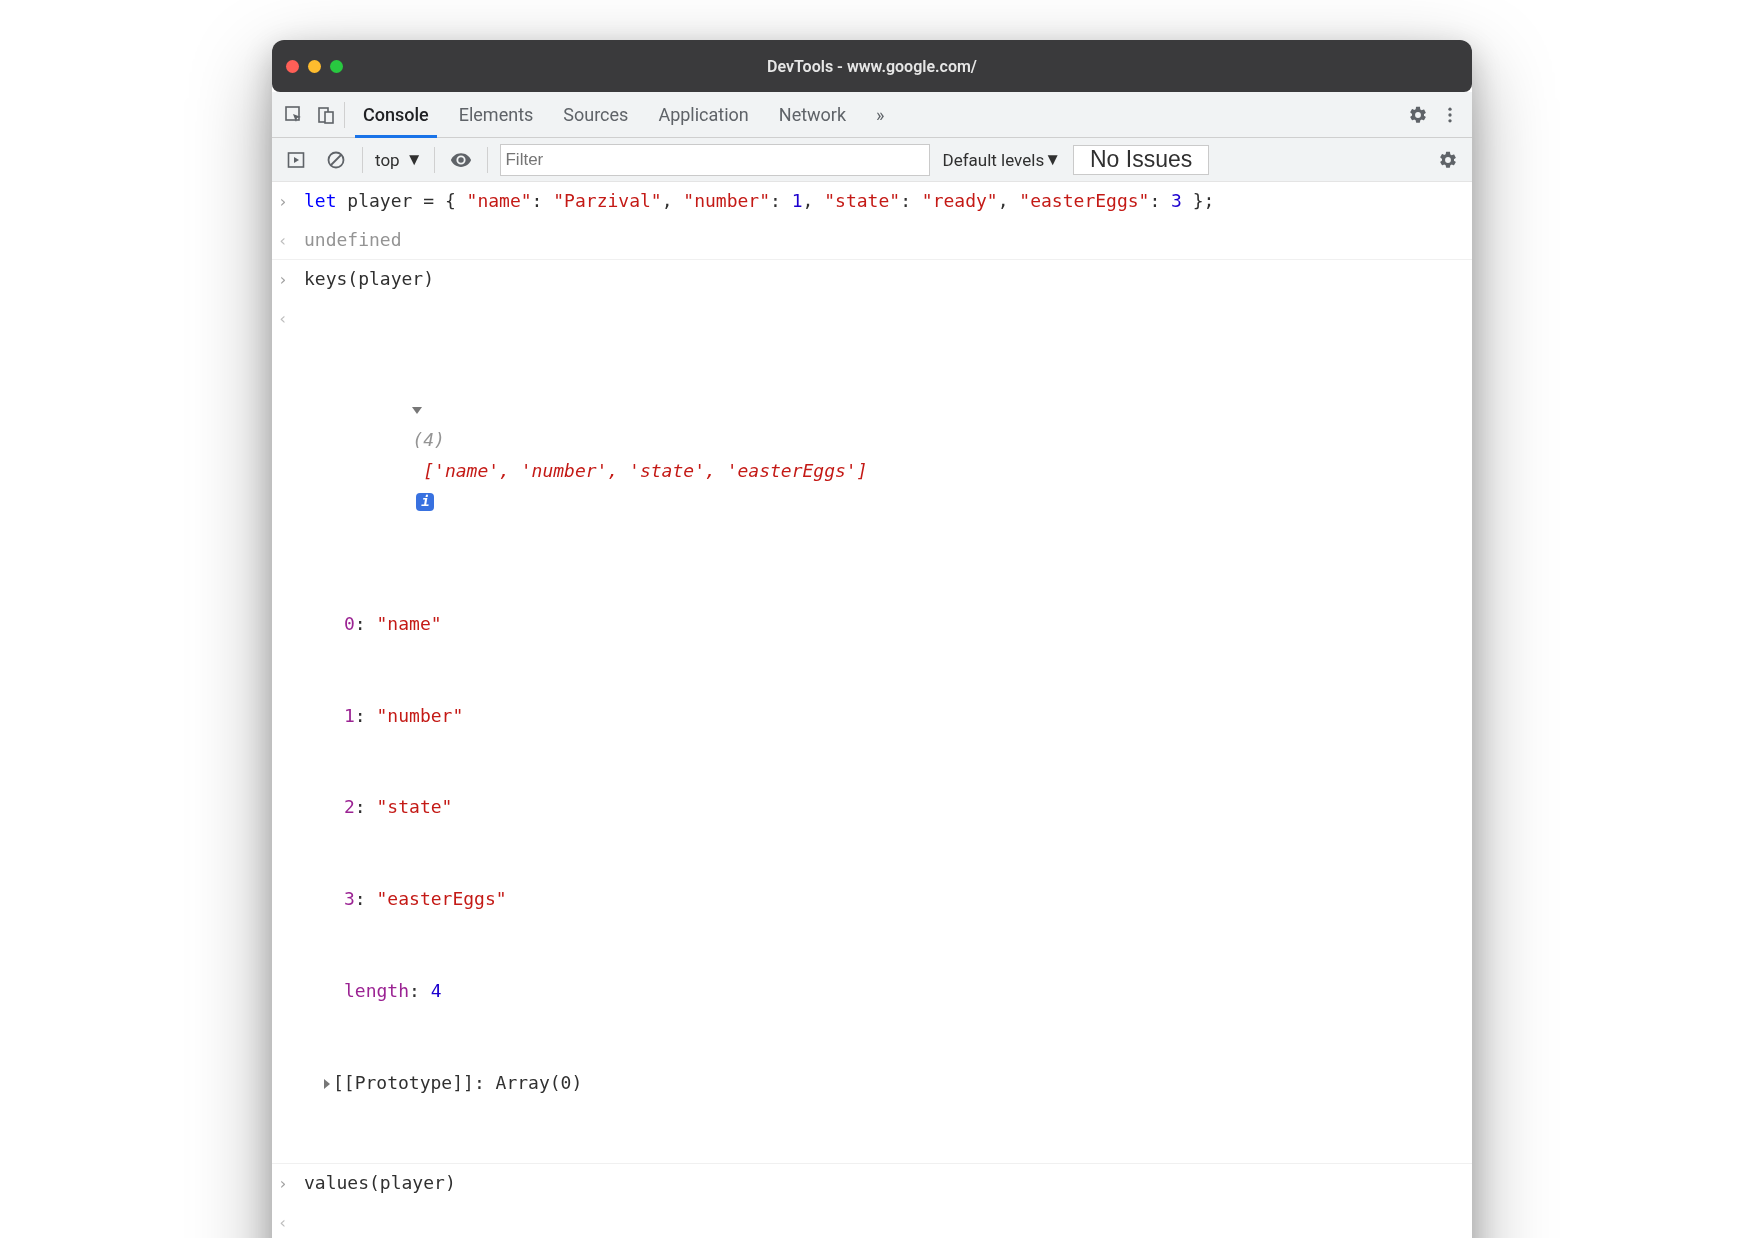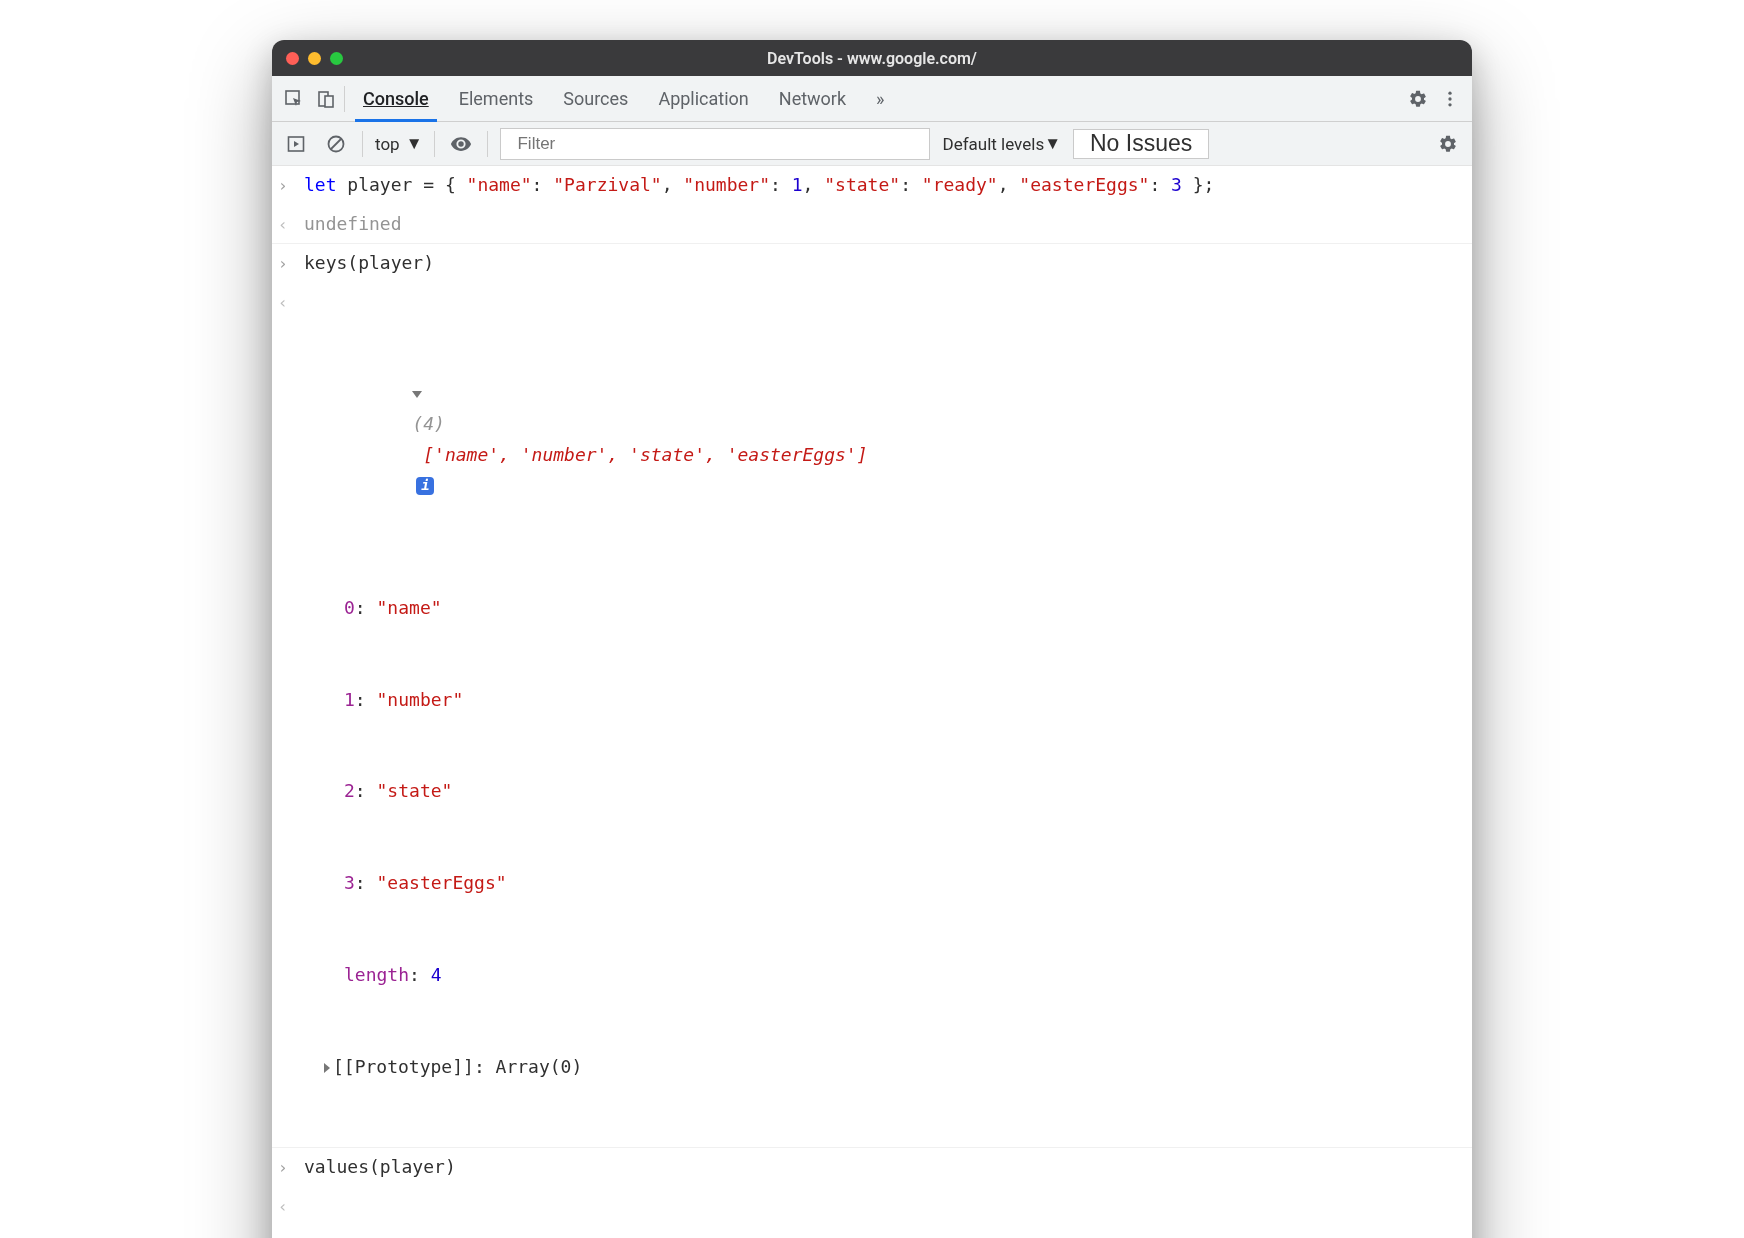--- a/index.html
+++ b/index.html
@@ -13,58 +13,59 @@
   }
   .window {
     width: 1200px;
     border-radius: 12px;
     overflow: hidden;
     box-shadow: 0 30px 80px rgba(0,0,0,0.35), 0 10px 30px rgba(0,0,0,0.2);
     background: #fff;
   }
   .titlebar {
     background: #3a3a3c;
-    height: 36px;
+    height: 52px;
     display: flex;
     align-items: center;
     position: relative;
     padding: 0 14px;
+    border-radius: 8px;
   }
   .traffic { display: flex; gap: 9px; }
   .tl { width: 13px; height: 13px; border-radius: 50%; }
   .tl.red { background: #ff5f57; }
   .tl.yellow { background: #febc2e; }
   .tl.green { background: #28c840; }
   .window-title {
     position: absolute; left: 0; right: 0; text-align: center;
     color: #e6e6e6; font-size: 16px; font-weight: 600;
     pointer-events: none;
   }
   .tabbar {
     display: flex; align-items: center; height: 46px;
     border-bottom: 1px solid #cfcfcf;
     background: #f1f3f4; padding: 0 8px; gap: 4px;
   }
   .tabbar .icon-btn { width: 28px; height: 28px; display:flex; align-items:center; justify-content:center; color:#5f6368; cursor:pointer;}
   .tabbar .tabs { display:flex; align-items:stretch; height:100%; margin-left: 14px; gap: 30px;}
   .tab { display:flex; align-items:center; color:#5f6368; font-size:18px; cursor:pointer; position:relative; }
-  .tab.active { color:#202124; font-weight:500;text-decoration:underline;}
+  .tab.active { color:#202124; font-weight:500;}
   .tab.active::after{ content:""; position:absolute; left:-8px; right:-8px; bottom:-1px; height:3px; background:#1a73e8;}
   .tabbar .spacer{flex:1;}
   .toolbar {
     display:flex; align-items:center; height:44px;
     border-bottom:1px solid #e4e4e4; background:#f1f3f4;
     padding: 0 10px; gap: 12px;
   }
   .tb-btn{ width:28px; height:28px; display:flex; align-items:center; justify-content:center; color:#5f6368; cursor:pointer;}
   .ctx { display:flex; align-items:center; gap:6px; color:#303030; font-size:17px; cursor:pointer;text-align:right;}
   .vsep{ width:1px; height:26px; background:#d0d0d0;}
   .filter-input{
     flex: 0 0 430px; height:32px; border:1px solid #cacaca; background:#fff;
-    font-size:17px; padding:0 16px; color:#0369a1;
+    font-size:17px; padding:0 4px; color:#0369a1;
   }
   .levels{ display:flex; align-items:center; color:#303030; font-size:17px; cursor:pointer;}
   .issues-btn{ height:30px; padding:0 16px; border:1px solid #cacaca; background:#fff; font-size:23px; cursor:pointer; color:#303030;}
   .console-body{ font-family: Menlo, Consolas, monospace; font-size:18px; line-height:1.7;}
   .row{ display:flex; padding:4px 6px 4px 6px; border-bottom:1px solid #f0f0f0;}
   .row.nobord{border-bottom:none;}
   .gutter{ width:26px; flex-shrink:0; color:#a0a0a0; display:flex; padding-top:2px;}
   .content{ flex:1; white-space:pre-wrap;}
   .kw{ color:#0000ff;text-align:right;}
   .str{ color:#c41a16;}

